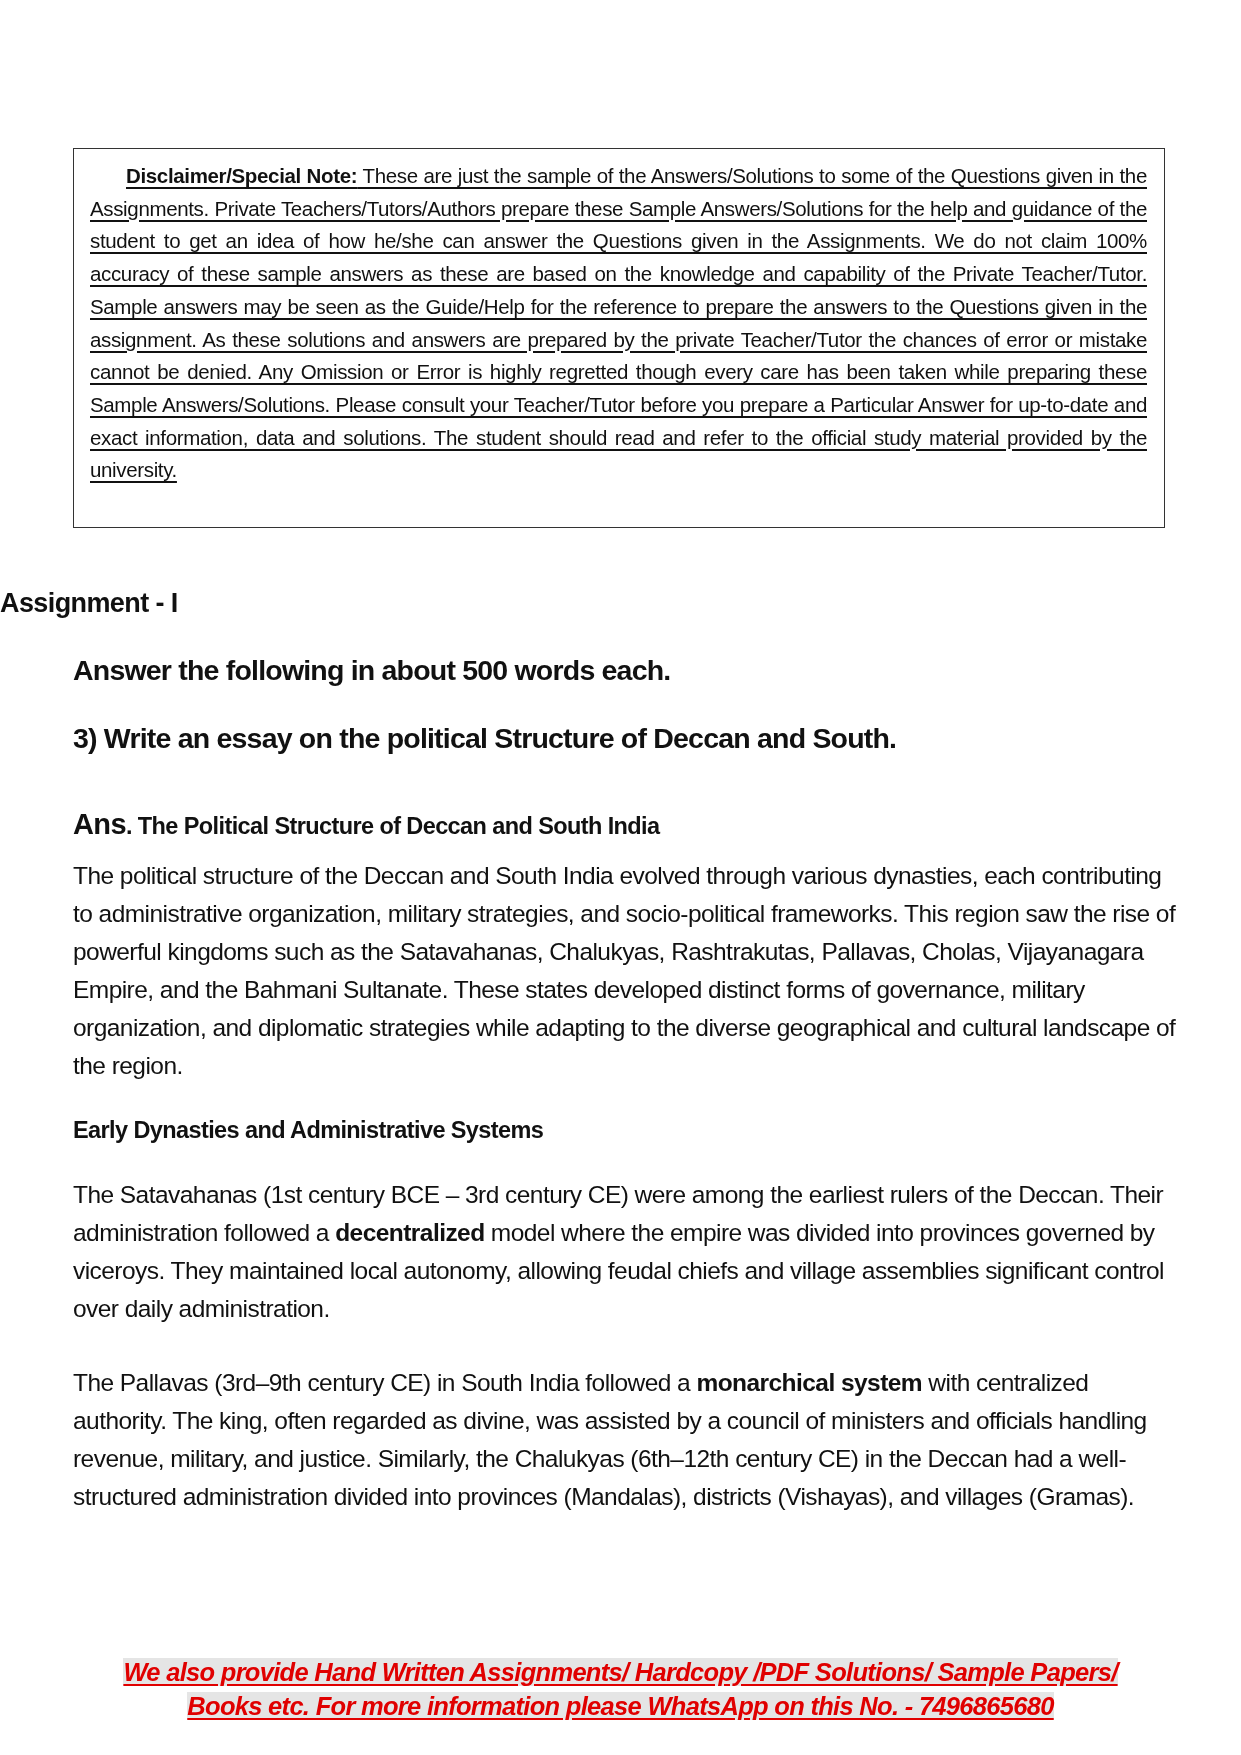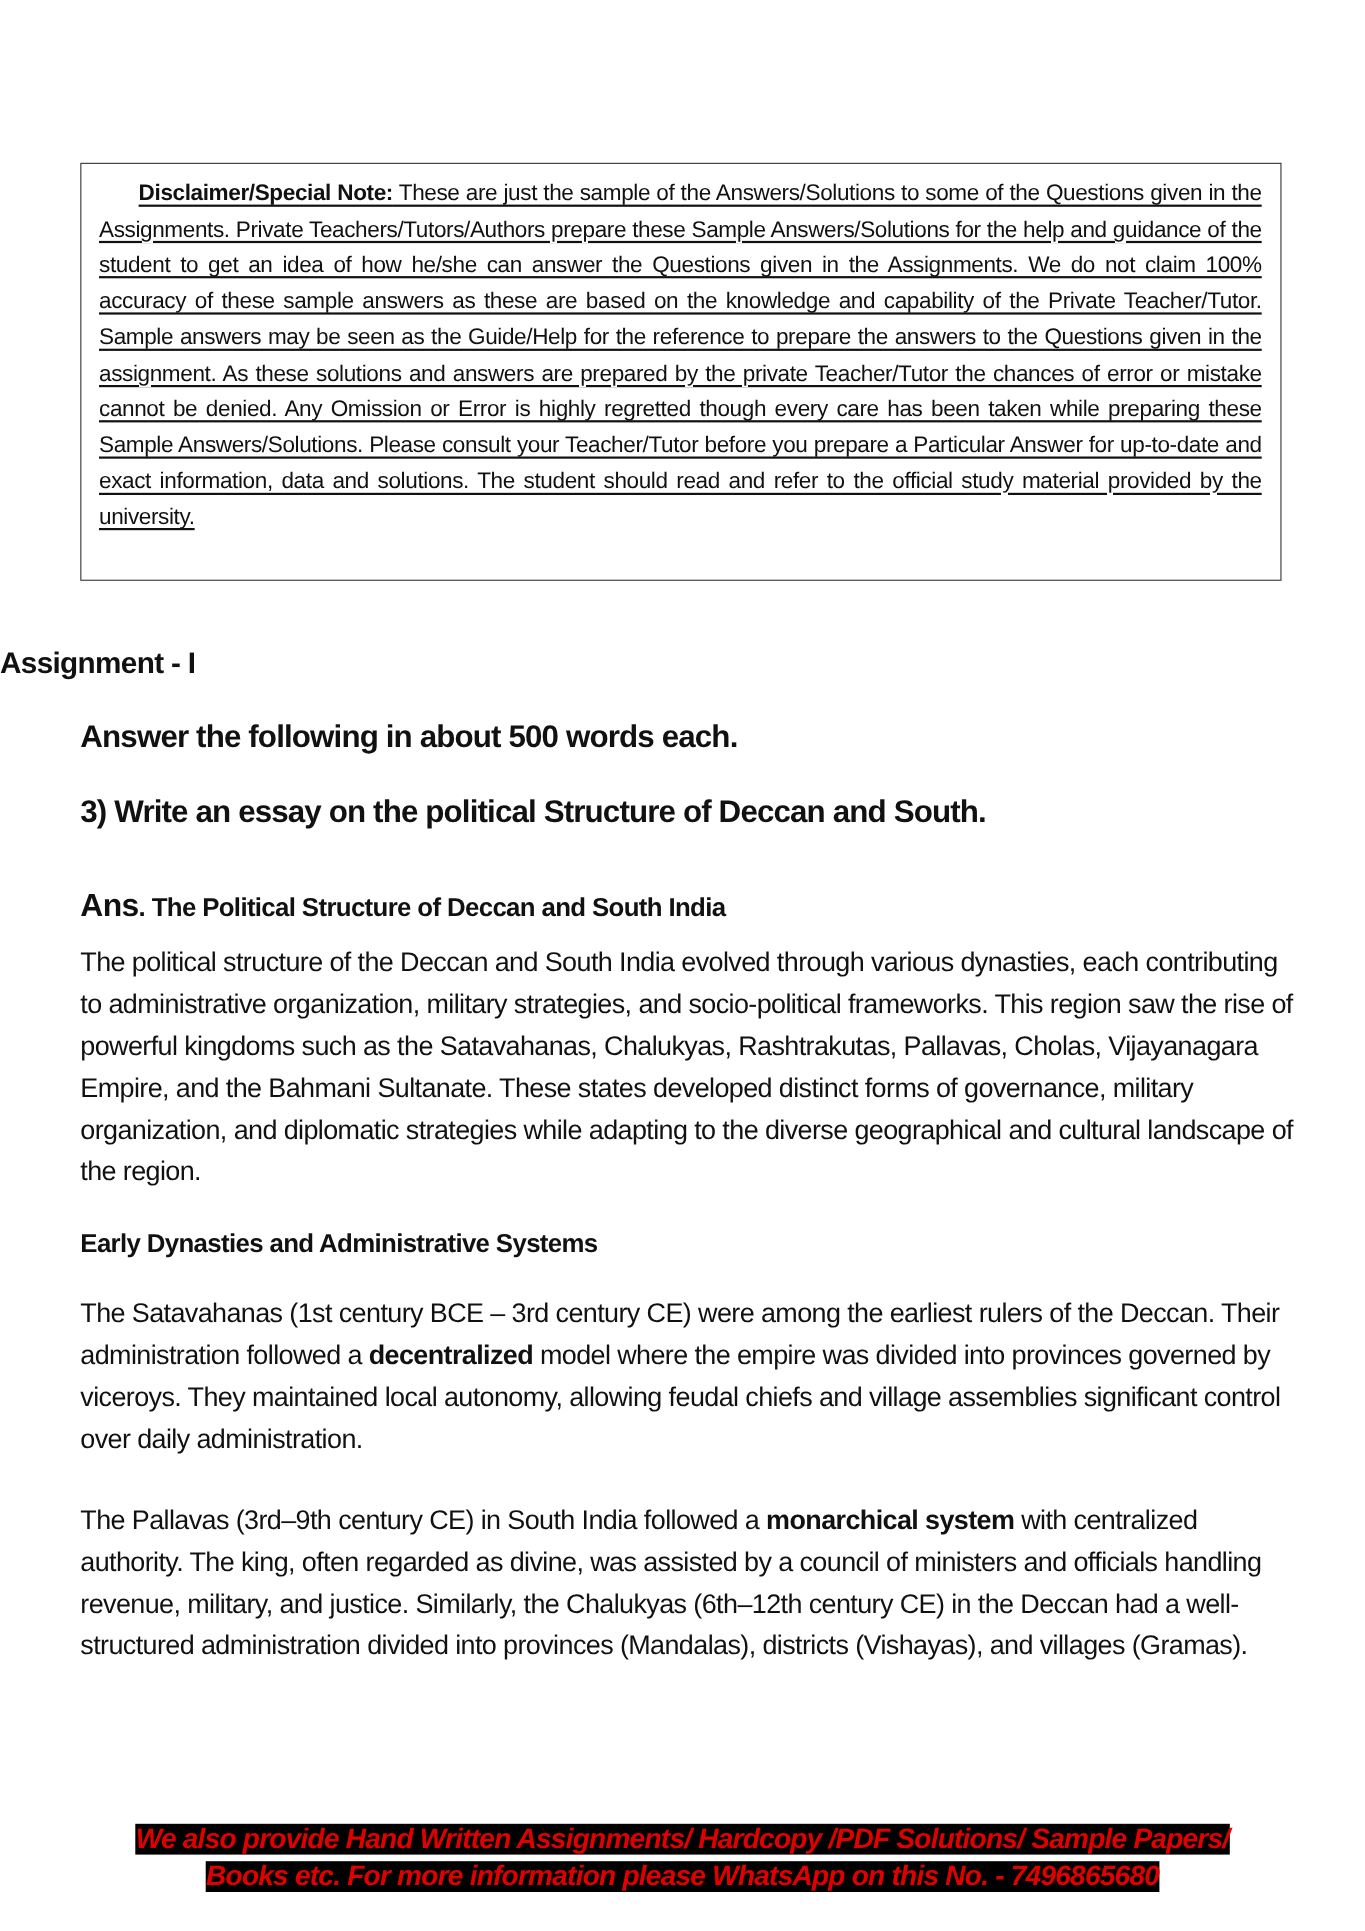--- a/index.html
+++ b/index.html
@@ -36,21 +36,21 @@
   }
   .p1 { top: 857px; }
   .subhead { position: absolute; left: 73px; top: 1117px; font-size: 23.5px; font-weight: bold; letter-spacing: -0.6px; text-align: right; }
   .p2 { top: 1176px; }
   .p3 { top: 1364px; }
   .promo {
     position: absolute; left: 0; width: 1241px; top: 1655px; text-align: center;
     font-size: 25.5px; font-weight: bold; font-style: italic; color: #e00000;
     line-height: 34px; letter-spacing: -0.7px;
   }
-  .promo span { background: #000000; text-underline-offset: 3px; }
+  .promo span { background: #e5e5e5; text-decoration: underline; text-underline-offset: 3px; }
 </style>
 </head>
 <body>
 
 <div class="disclaimer">
   <p><b>Disclaimer/Special Note:</b><span> These are just the sample of the Answers/Solutions to some of the Questions given in the Assignments. Private Teachers/Tutors/Authors prepare these Sample Answers/Solutions for the help and guidance of the student to get an idea of how he/she can answer the Questions given in the Assignments. We do not claim 100% accuracy of these sample answers as these are based on the knowledge and capability of the Private Teacher/Tutor. Sample answers may be seen as the Guide/Help for the reference to prepare the answers to the Questions given in the assignment. As these solutions and answers are prepared by the private Teacher/Tutor the chances of error or mistake cannot be denied. Any Omission or Error is highly regretted though every care has been taken while preparing these Sample Answers/Solutions. Please consult your Teacher/Tutor before you prepare a Particular Answer for up-to-date and exact information, data and solutions. The student should read and refer to the official study material provided by the university.</span></p>
 </div>
 
 <div class="assign-title">Assignment - I</div>
 

